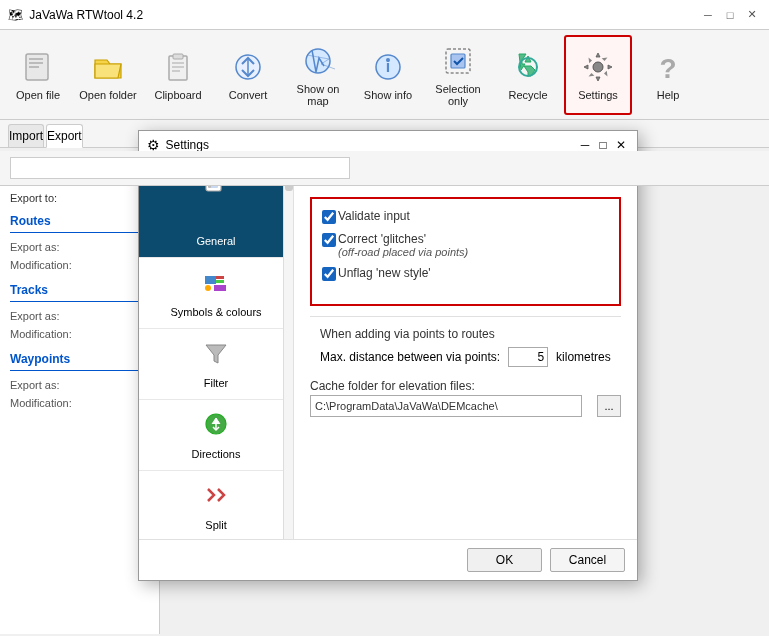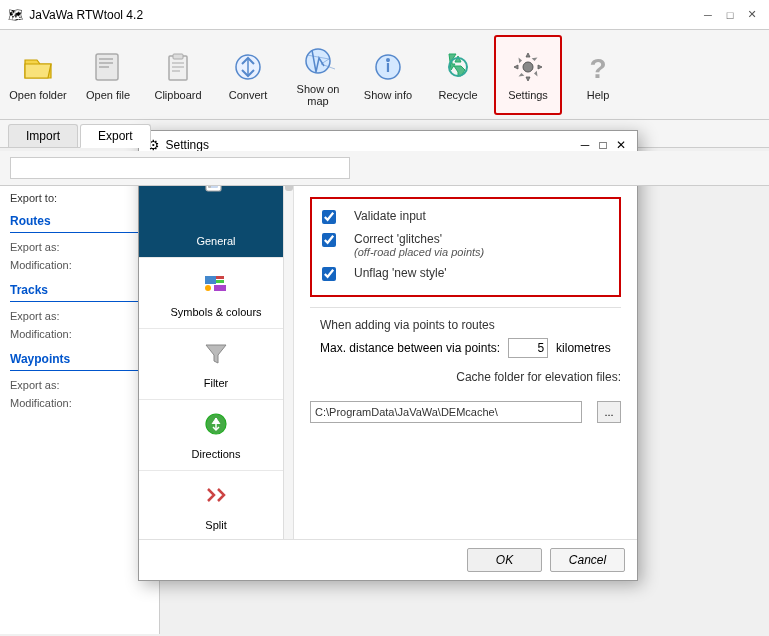--- a/index.html
+++ b/index.html
@@ -89,21 +89,21 @@
 
     
     .tab-bar {
       background: #f5f5f5;
       border-bottom: 1px solid #ccc;
       display: flex;
       padding: 4px 8px 0;
       gap: 2px;
     }
     .tab {
-      padding: 4px 17px;
+      padding: 4px 0;
       border: 1px solid #ccc;
       border-bottom: none;
       background: #e8e8e8;
       cursor: pointer;
       border-radius: 3px 3px 0 0;
       font-size: 12px;
     }
     .tab.active {
       background: #fff;
       border-bottom: 1px solid #fff;
@@ -285,21 +285,21 @@
 
     
     .validation-section {
       border: 2px solid #cc0000;
       padding: 10px;
       margin: 10px 0;
     }
     .checkbox-item {
       display: flex;
       align-items: flex-start;
-      gap: 18px;
+      gap: 2px;
       margin-bottom: 8px;
       font-size: 12px;
       color: #333;
     }
     .checkbox-item input[type="checkbox"] {
       width: 14px;
       height: 14px;
       margin-top: 1px;
       accent-color: #1565c0;
       flex-shrink: 0;
@@ -340,22 +340,21 @@
       padding: 0 3px;
       font-size: 12px;
     }
 
     .cache-section {
       margin-top: 8px;
     }
     .cache-label {
       font-size: 12px;
       color: #333;
-      margin-bottom: 17px;
-      text-align: right;
+      margin-bottom: 2px;
     }
     .cache-path-row {
       display: flex;
       align-items: center;
       gap: 15px;
     }
     .cache-path-input {
       flex: 1;
       height: 22px;
       border: 1px solid #aaa;
@@ -384,21 +383,20 @@
       gap: 8px;
     }
     .dialog-btn {
       width: 75px;
       height: 24px;
       border: 1px solid #aaa;
       background: #f5f5f5;
       cursor: pointer;
       font-size: 12px;
       border-radius: 2px;
-      font-style: italic;
     }
     .dialog-btn.primary {
       background: #f0f0f0;
       font-weight: normal;
     }
     .search-input {
       width: 340px;
       height: 22px;
       border: 1px solid #ccc;
       padding: 0 6px;
@@ -417,36 +415,36 @@
     <button class="title-btn">─</button>
     <button class="title-btn">□</button>
     <button class="title-btn">✕</button>
   </div>
 </div>
 
 <div class="toolbar">
   <button class="toolbar-btn">
     <div class="btn-icon">
       <svg width="34" height="34" viewBox="0 0 34 34">
-        <path d="M4 10 h12 l3 4 h11 v14 H4 z" fill="#f5d44a" stroke="#c9a000" stroke-width="1.2"></path>
-        <path d="M4 14 h26 l-3 14 H4 z" fill="#f9e27a" stroke="#c9a000" stroke-width="1.2"></path>
-      </svg>
-    </div>
-    <span class="btn-label">Open folder</span>
-  </button>
-  <button class="toolbar-btn">
-    <div class="btn-icon">
-      <svg width="34" height="34" viewBox="0 0 34 34">
         <rect x="5" y="4" width="22" height="26" rx="2" fill="#e8e8e8" stroke="#aaa" stroke-width="1.5"></rect>
         <rect x="8" y="8" width="14" height="2" fill="#bbb"></rect>
         <rect x="8" y="12" width="14" height="2" fill="#bbb"></rect>
         <rect x="8" y="16" width="10" height="2" fill="#bbb"></rect>
       </svg>
     </div>
     <span class="btn-label">Open file</span>
+  </button>
+  <button class="toolbar-btn">
+    <div class="btn-icon">
+      <svg width="34" height="34" viewBox="0 0 34 34">
+        <path d="M4 10 h12 l3 4 h11 v14 H4 z" fill="#f5d44a" stroke="#c9a000" stroke-width="1.2"></path>
+        <path d="M4 14 h26 l-3 14 H4 z" fill="#f9e27a" stroke="#c9a000" stroke-width="1.2"></path>
+      </svg>
+    </div>
+    <span class="btn-label">Open folder</span>
   </button>
   <button class="toolbar-btn">
     <div class="btn-icon">
       <svg width="34" height="34" viewBox="0 0 34 34">
         <rect x="8" y="6" width="18" height="24" rx="1" fill="#f0f0f0" stroke="#aaa" stroke-width="1.5"></rect>
         <rect x="12" y="4" width="10" height="5" rx="1" fill="#ddd" stroke="#aaa" stroke-width="1"></rect>
         <rect x="11" y="12" width="12" height="2" fill="#ccc"></rect>
         <rect x="11" y="16" width="12" height="2" fill="#ccc"></rect>
         <rect x="11" y="20" width="8" height="2" fill="#ccc"></rect>
       </svg>
@@ -476,20 +474,30 @@
   </button>
   <button class="toolbar-btn">
     <div class="btn-icon">
       <svg width="34" height="34" viewBox="0 0 34 34">
         <circle cx="17" cy="17" r="12" fill="#d4e8ff" stroke="#5588cc" stroke-width="1.5"></circle>
         <text x="17" y="22" text-anchor="middle" font-size="16" font-weight="bold" fill="#5588cc">i</text>
         <circle cx="17" cy="10" r="2" fill="#5588cc"></circle>
       </svg>
     </div>
     <span class="btn-label">Show info</span>
+  </button>
+  <button class="toolbar-btn">
+    <div class="btn-icon">
+      <svg width="34" height="34" viewBox="0 0 34 34">
+        <rect x="5" y="5" width="24" height="24" rx="2" fill="none" stroke="#888" stroke-width="1.5" stroke-dasharray="3,2"></rect>
+        <rect x="10" y="10" width="14" height="14" rx="1" fill="#aac4f0" stroke="#5588cc" stroke-width="1.2"></rect>
+        <polyline points="13,17 16,20 22,14" fill="none" stroke="#1155aa" stroke-width="2"></polyline>
+      </svg>
+    </div>
+    <span class="btn-label">Selection only</span>
   </button>
   <button class="toolbar-btn">
     <div class="btn-icon">
       <svg width="34" height="34" viewBox="0 0 34 34">
         <path d="M17 6 l3 6 h-6 z" fill="#5b8" stroke="#2a6" stroke-width="1"></path>
         <path d="M24 20 l-4 6 h-3 v-4 l-4-6 h7 z" fill="#5b8" stroke="#2a6" stroke-width="1"></path>
         <path d="M10 20 l4-6 h-3 v-4 l4-6 h-7 z" fill="#5b8" stroke="#2a6" stroke-width="1"></path>
         <circle cx="17" cy="17" r="9" fill="none" stroke="#3a9" stroke-width="2"></circle>
       </svg>
     </div>
@@ -664,21 +672,21 @@
             <input type="checkbox" checked="" style="">
             <span>Validate input</span>
           </label>
           <label class="checkbox-item">
             <input type="checkbox" checked="" style="">
             <div>
               <div>Correct 'glitches'</div>
               <div class="sub-text">(off-road placed via points)</div>
             </div>
           </label>
-          <label class="checkbox-item" style="margin-bottom:4px;">
+          <label class="checkbox-item" style="margin-bottom:13px;">
             <input type="checkbox" checked="" style="">
             <span>Unflag 'new style'</span>
           </label>
         </div>
 
         <hr class="section-divider">
 
         <div class="via-points-section">
           <div class="via-points-label">When adding via points to routes</div>
           <div class="via-distance-row">

